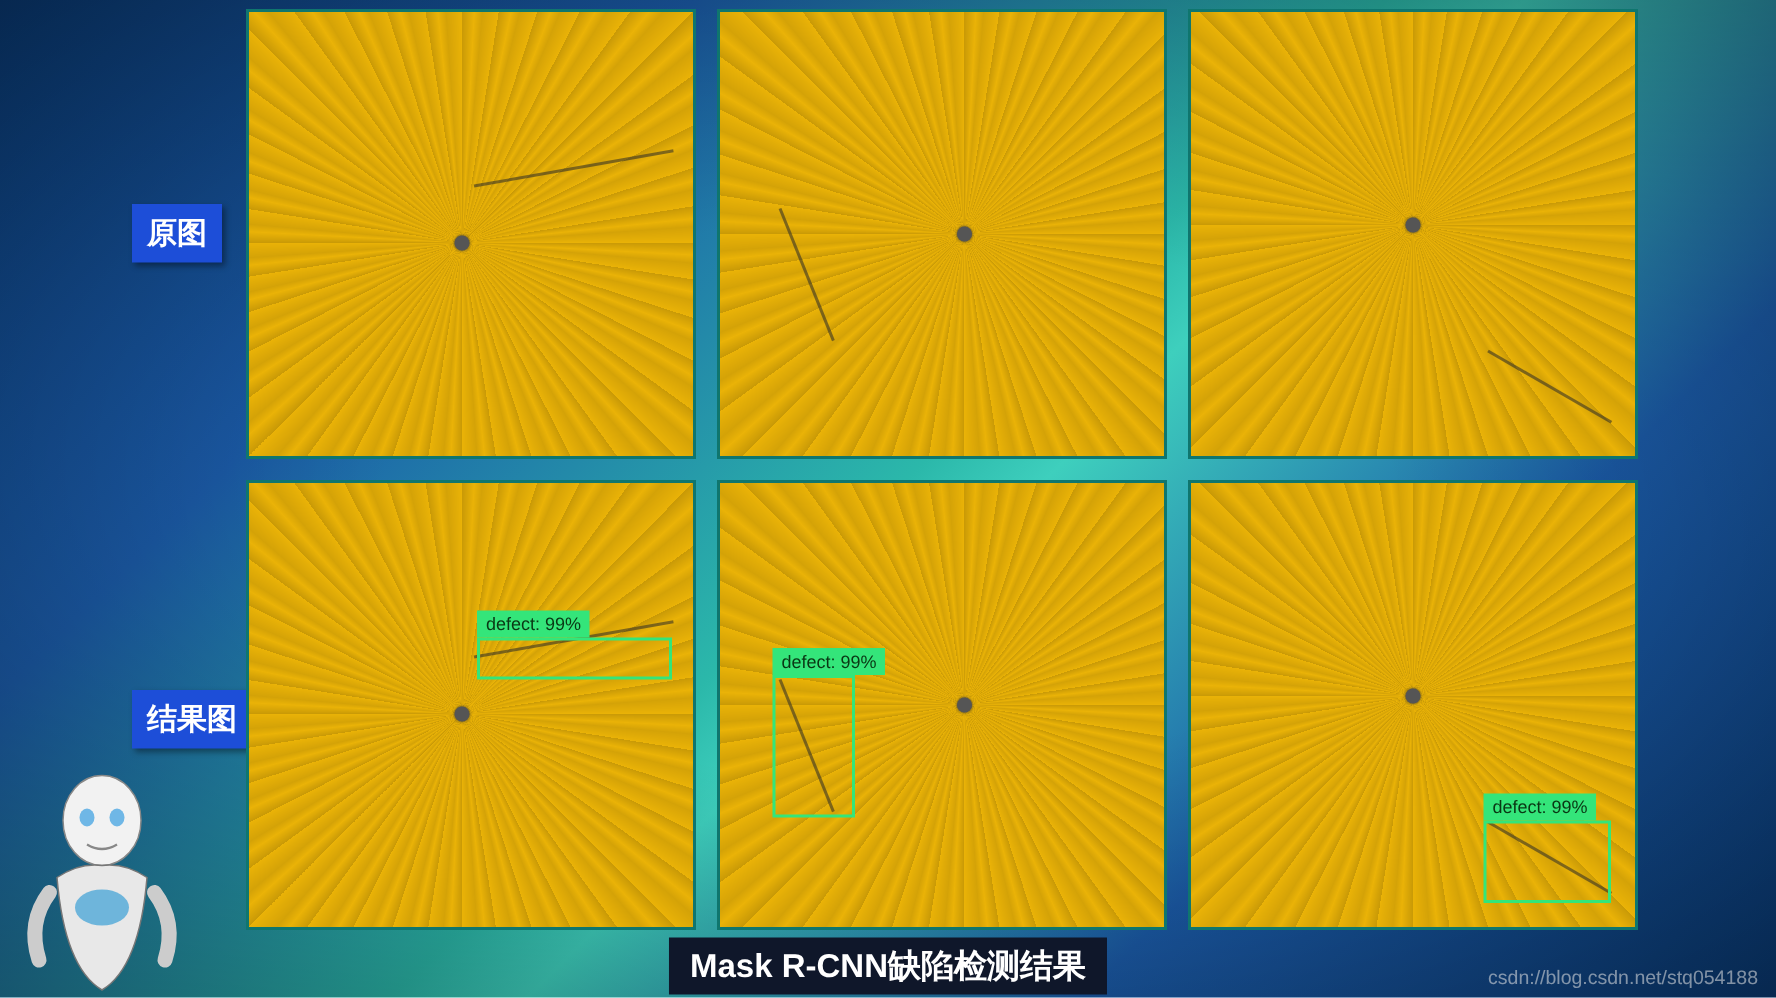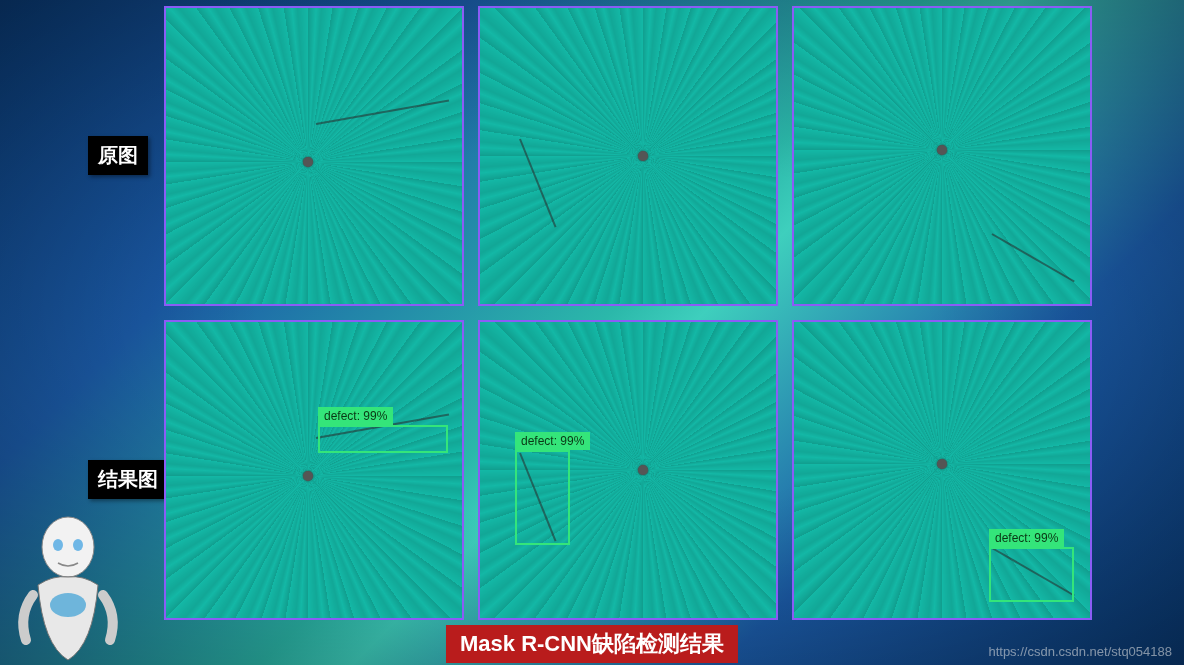--- a/index.html
+++ b/index.html
@@ -12,40 +12,40 @@
     font-family: Arial, "Microsoft YaHei", sans-serif;
   }
   .vignette {
     position: absolute;
     inset: 0;
     background: radial-gradient(ellipse at center, rgba(0,0,0,0) 40%, rgba(0,0,0,0.35) 100%);
     pointer-events: none;
   }
   .row-label {
     position: absolute;
-    background: #000000;
+    background: #1d4ed8;
     color: #fff;
     font-size: 20px;
     font-weight: bold;
     padding: 6px 10px;
     box-shadow: 2px 2px 4px rgba(0,0,0,0.4);
   }
   .grid {
     position: absolute;
     left: 164px;
     top: 6px;
     display: grid;
     grid-template-columns: repeat(3, 300px);
     grid-template-rows: repeat(2, 300px);
     gap: 14px;
   }
   .tile {
     position: relative;
-    background: #14b8a6;
-    border: 2px solid #8b5cf6;
+    background: #eab308;
+    border: 2px solid #0f766e;
     overflow: hidden;
   }
   .radial-texture {
     position: absolute;
     inset: 0;
     background: repeating-conic-gradient(from 0deg at var(--cx,50%) var(--cy,50%),
       rgba(0,0,0,0.14) 0deg, rgba(0,0,0,0) 3deg, rgba(0,0,0,0.09) 5deg, rgba(0,0,0,0) 9deg);
     filter: blur(0.4px);
   }
   .center-dot {
@@ -75,21 +75,21 @@
     color: #0a3714;
     font-size: 12px;
     padding: 2px 6px;
     white-space: nowrap;
   }
   .caption {
     position: absolute;
     bottom: 2px;
     left: 50%;
     transform: translateX(-50%);
-    background: #b91c1c;
+    background: #0f172a;
     color: #fff;
     font-size: 22px;
     font-weight: bold;
     padding: 4px 14px;
   }
   .watermark {
     position: absolute;
     right: 12px;
     bottom: 6px;
     color: rgba(230,230,230,0.55);
@@ -150,21 +150,21 @@
     <div class="center-dot"></div>
     <div class="scratch" style="left:198px;top:225px;width:95px;transform:rotate(30deg);"></div>
     <div class="bbox" style="left:195px;top:225px;width:85px;height:55px;">
       <div class="bbox-label">defect: 99%</div>
     </div>
   </div>
 
 </div>
 
 <div class="caption">Mask R-CNN缺陷检测结果</div>
-<div class="watermark">https://csdn.csdn.net/stq054188</div>
+<div class="watermark">csdn://blog.csdn.net/stq054188</div>
 
 <svg class="robot" viewBox="0 0 120 160">
   <ellipse cx="60" cy="42" rx="26" ry="30" fill="#f2f2f2" stroke="#888" stroke-width="1"></ellipse>
   <ellipse cx="50" cy="40" rx="5" ry="6" fill="#6fb7e6"></ellipse>
   <ellipse cx="70" cy="40" rx="5" ry="6" fill="#6fb7e6"></ellipse>
   <path d="M50 58 Q60 64 70 58" stroke="#888" stroke-width="1.5" fill="none"></path>
   <path d="M30 80 Q35 140 60 155 Q85 140 90 80 Q75 70 60 72 Q45 70 30 80 Z" fill="#e8e8e8" stroke="#777" stroke-width="1"></path>
   <ellipse cx="60" cy="100" rx="18" ry="12" fill="#3aa0d6" opacity="0.7"></ellipse>
   <path d="M25 90 Q10 110 18 135" stroke="#ccc" stroke-width="10" fill="none" stroke-linecap="round"></path>
   <path d="M95 90 Q110 110 102 135" stroke="#ccc" stroke-width="10" fill="none" stroke-linecap="round"></path>

